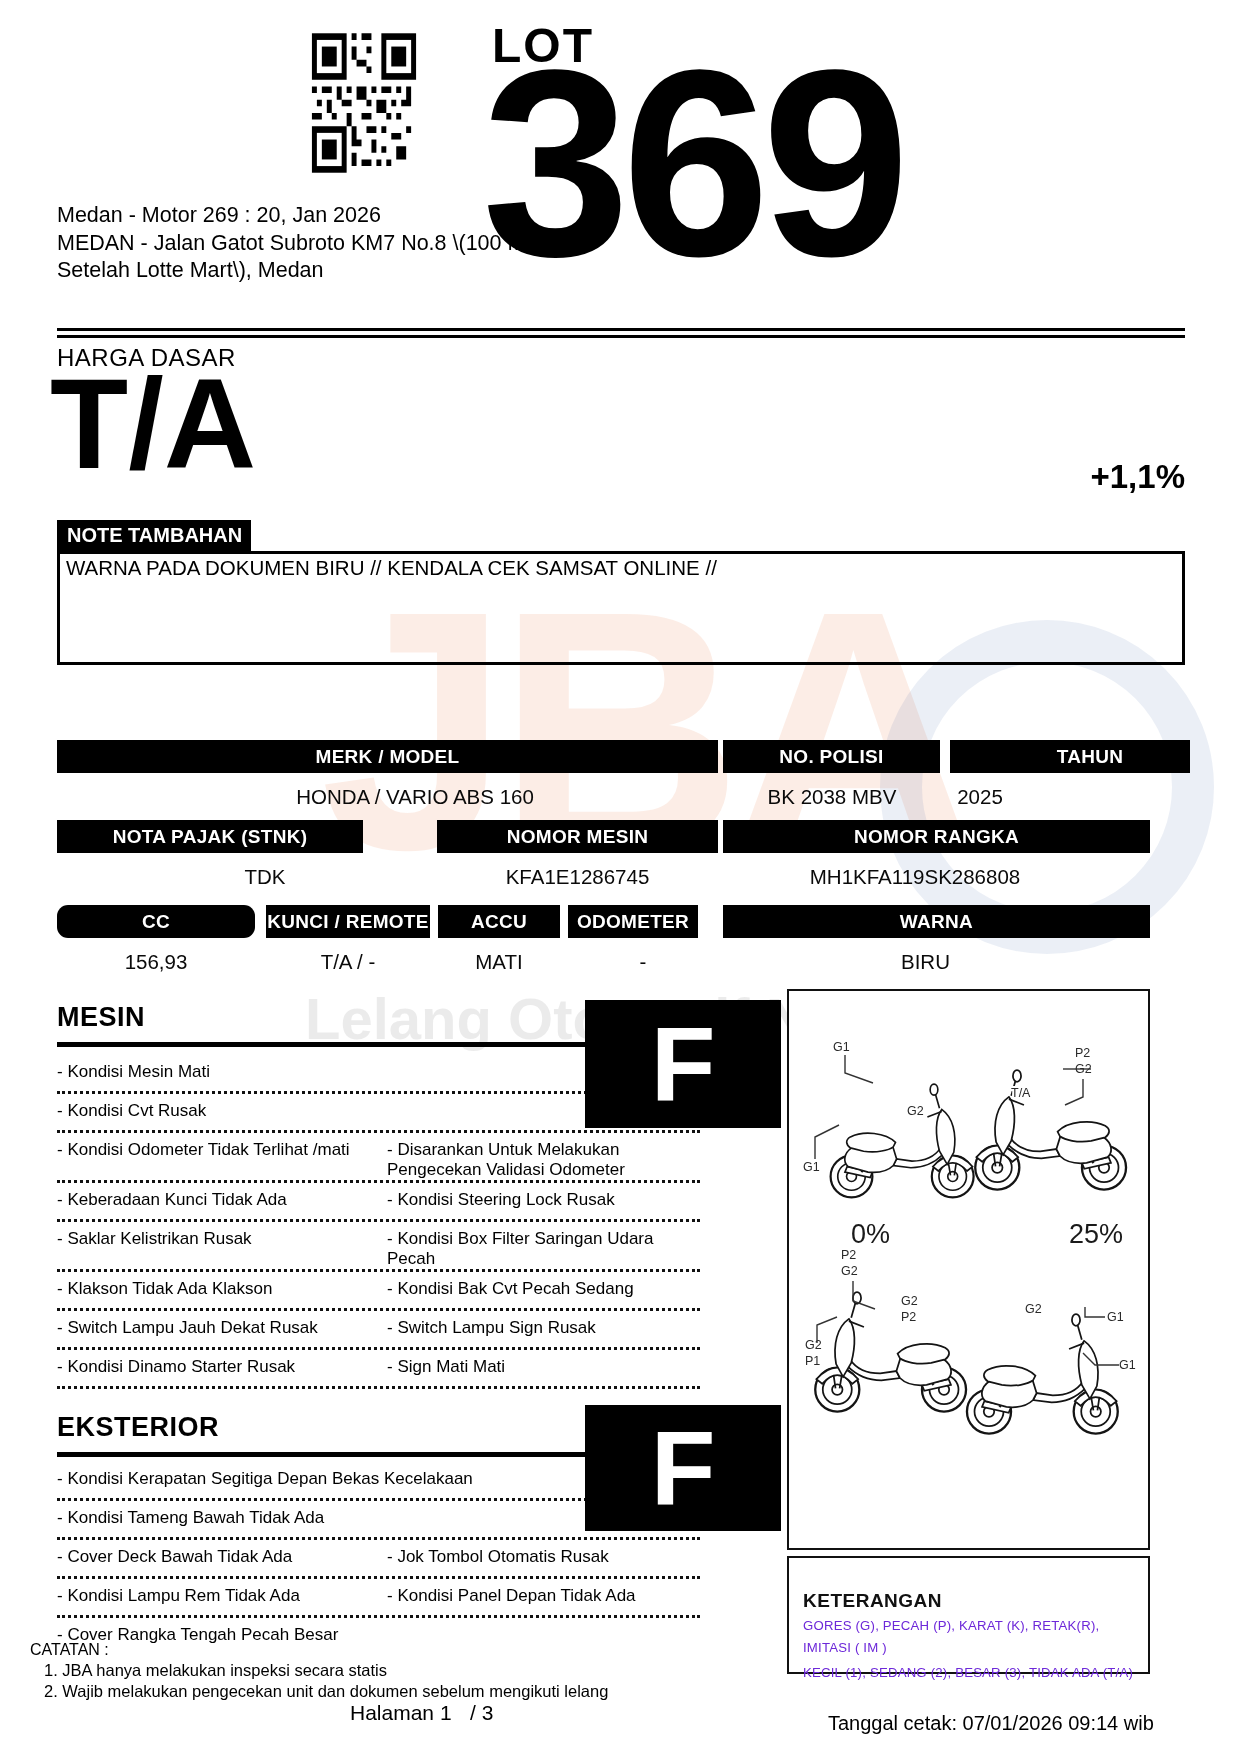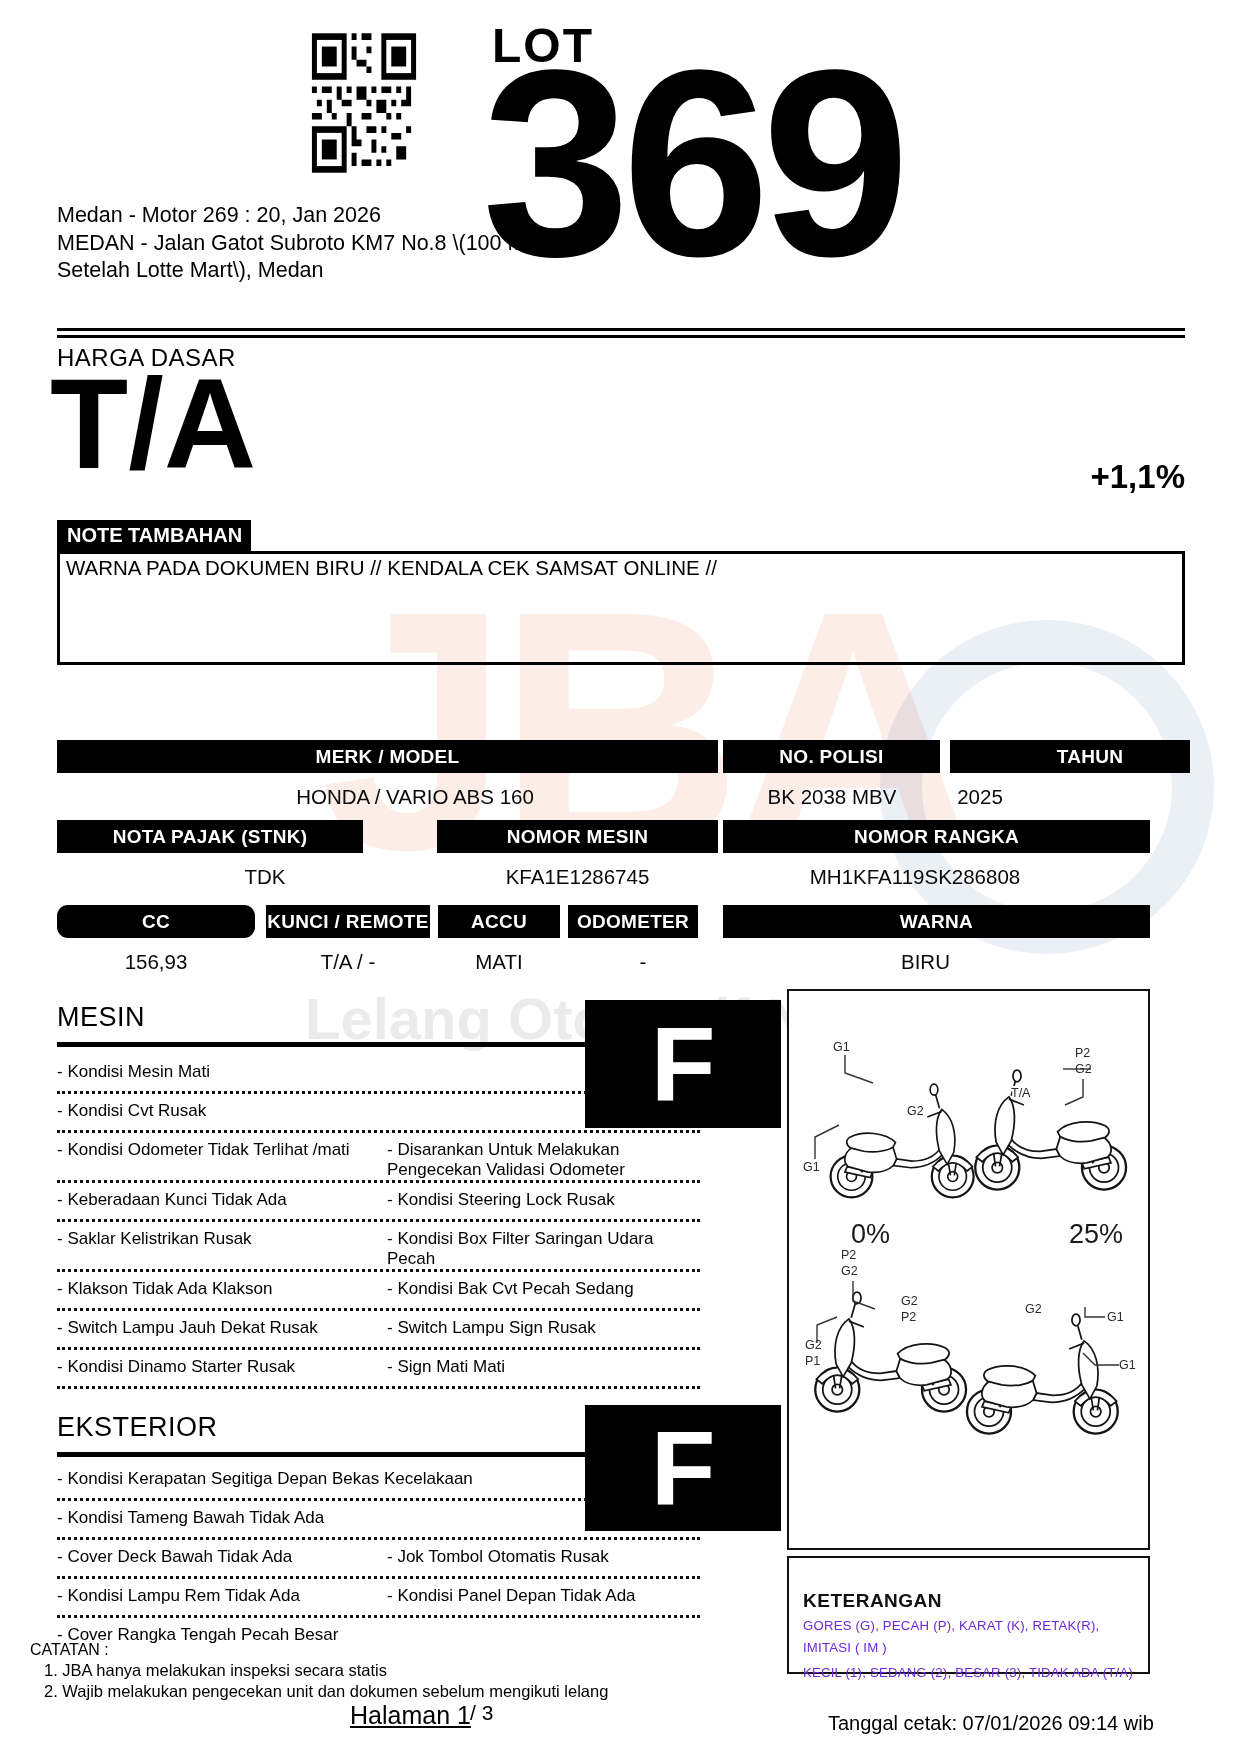--- a/index.html
+++ b/index.html
@@ -31,21 +31,21 @@
             font-size:20px;font-weight:bold;line-height:31px;padding-left:10px;box-sizing:border-box;}
   #note-box{left:57px;top:551px;width:1128px;height:114px;border:3px solid #000;box-sizing:border-box;
             font-size:20.5px;padding:2px 6px;}
 
   
   .hcell{position:absolute;height:33px;background:#000;color:#fff;font-weight:bold;font-size:19px;
          line-height:34px;text-align:center;letter-spacing:.3px;z-index:1;}
   .vcell{position:absolute;height:36px;font-size:20.5px;text-align:center;padding-top:9px;color:#0a0a0a;z-index:1;}
 
   
-  .sec-title{position:absolute;left:57px;font-size:27px;font-weight:normal;letter-spacing:.5px;z-index:1;}
+  .sec-title{position:absolute;left:57px;font-size:27px;font-weight:bold;letter-spacing:.5px;z-index:1;}
   .sec-rule{position:absolute;left:57px;width:528px;height:5px;background:#000;z-index:1;}
   .sec-rows{position:absolute;left:57px;width:643px;z-index:1;font-size:17px;line-height:20px;}
   .row{display:flex;align-items:flex-start;border-bottom:3px dotted #111;min-height:39px;
        padding-top:7px;box-sizing:border-box;}
   .row.nb{border-bottom:none;}
   .row .l{flex:1;padding-right:6px;}
   .row .r{flex:0 0 313px;}
   .grade{position:absolute;left:585px;width:196px;background:#000;color:#fff;display:flex;
          align-items:center;justify-content:center;font-size:106px;font-weight:bold;z-index:2;}
 
@@ -58,21 +58,21 @@
 
   #diagram-box svg{width:100%;height:100%;display:block;}
   .dlabel{font-size:12.5px;fill:#2a2a2a;}
   .halo{paint-order:stroke;stroke:#fff;stroke-width:4px;}
   .fuel{font-size:27px;fill:#1a1a1a;}
   .leader{fill:none;stroke:#333;stroke-width:1.4;}
 
   #catatan{left:30px;top:1639px;font-size:16px;line-height:21px;z-index:1;}
   #catatan .ci{margin-left:14px;font-size:16.5px;}
 
-  #footer-page{left:350px;top:1701px;font-size:25px;z-index:1;text-decoration:underline;}
+  #footer-page{left:350px;top:1701px;font-size:21px;z-index:1;}
   #footer-total{left:470px;top:1701px;font-size:21px;z-index:1;}
   #footer-printed{left:828px;top:1712px;font-size:20px;z-index:1;}
 </style>
 </head>
 <body>
 
 <div id="page">
 
   <div id="wm-brand">JBA</div>
   <div id="wm-ring"></div>

